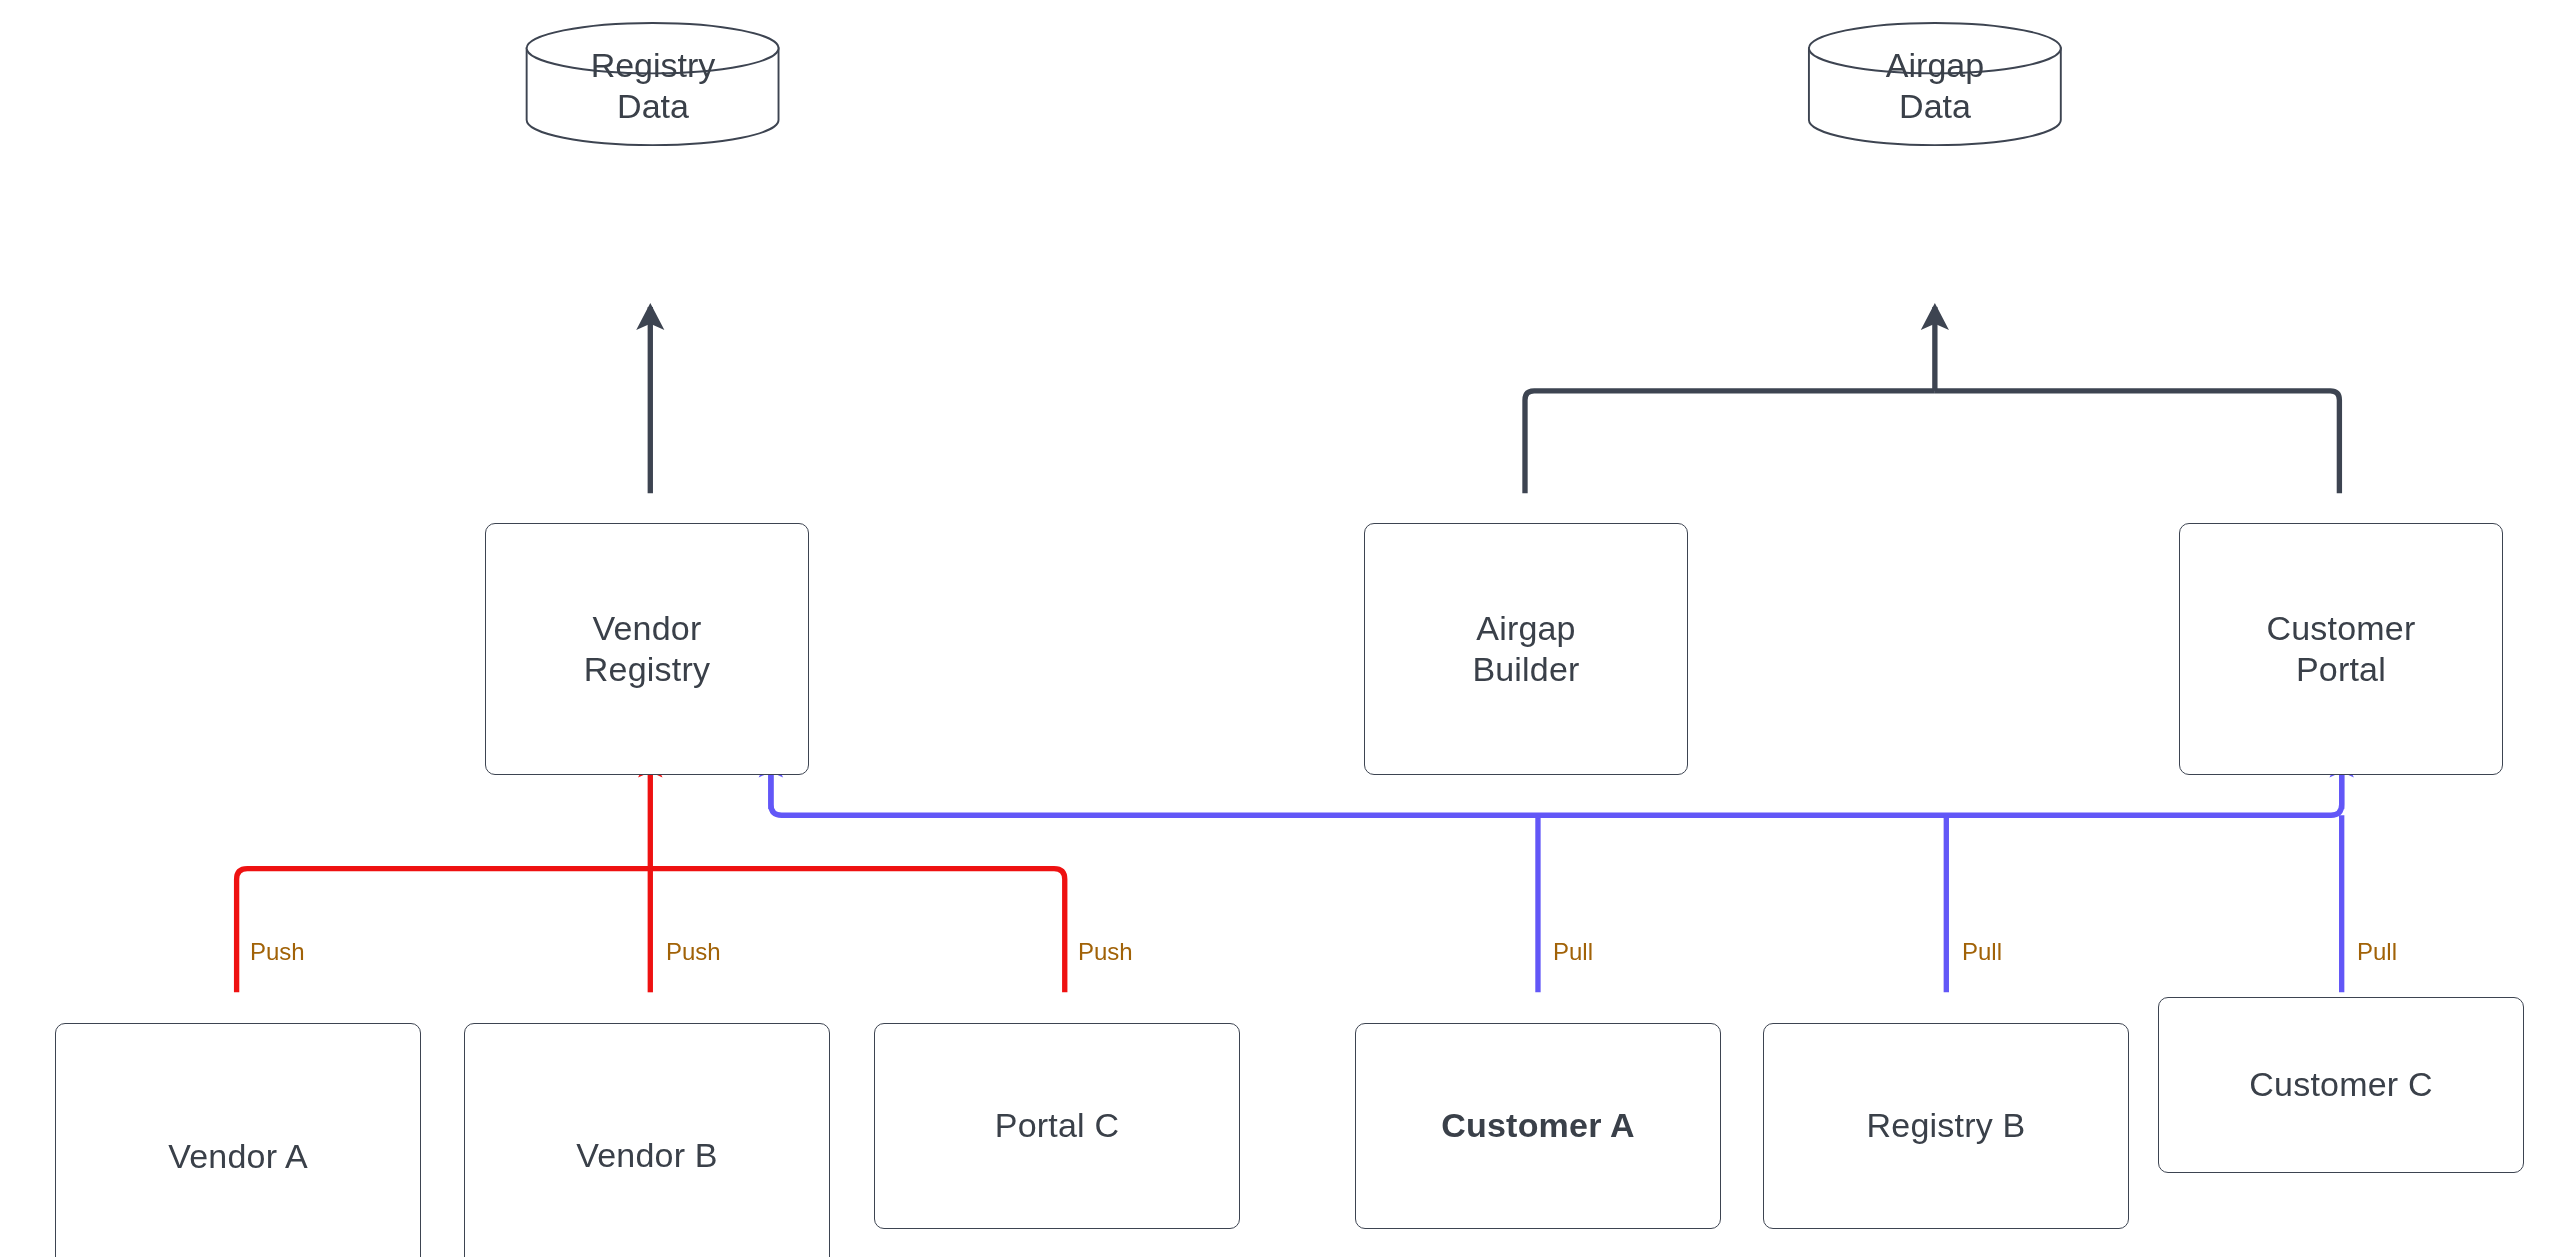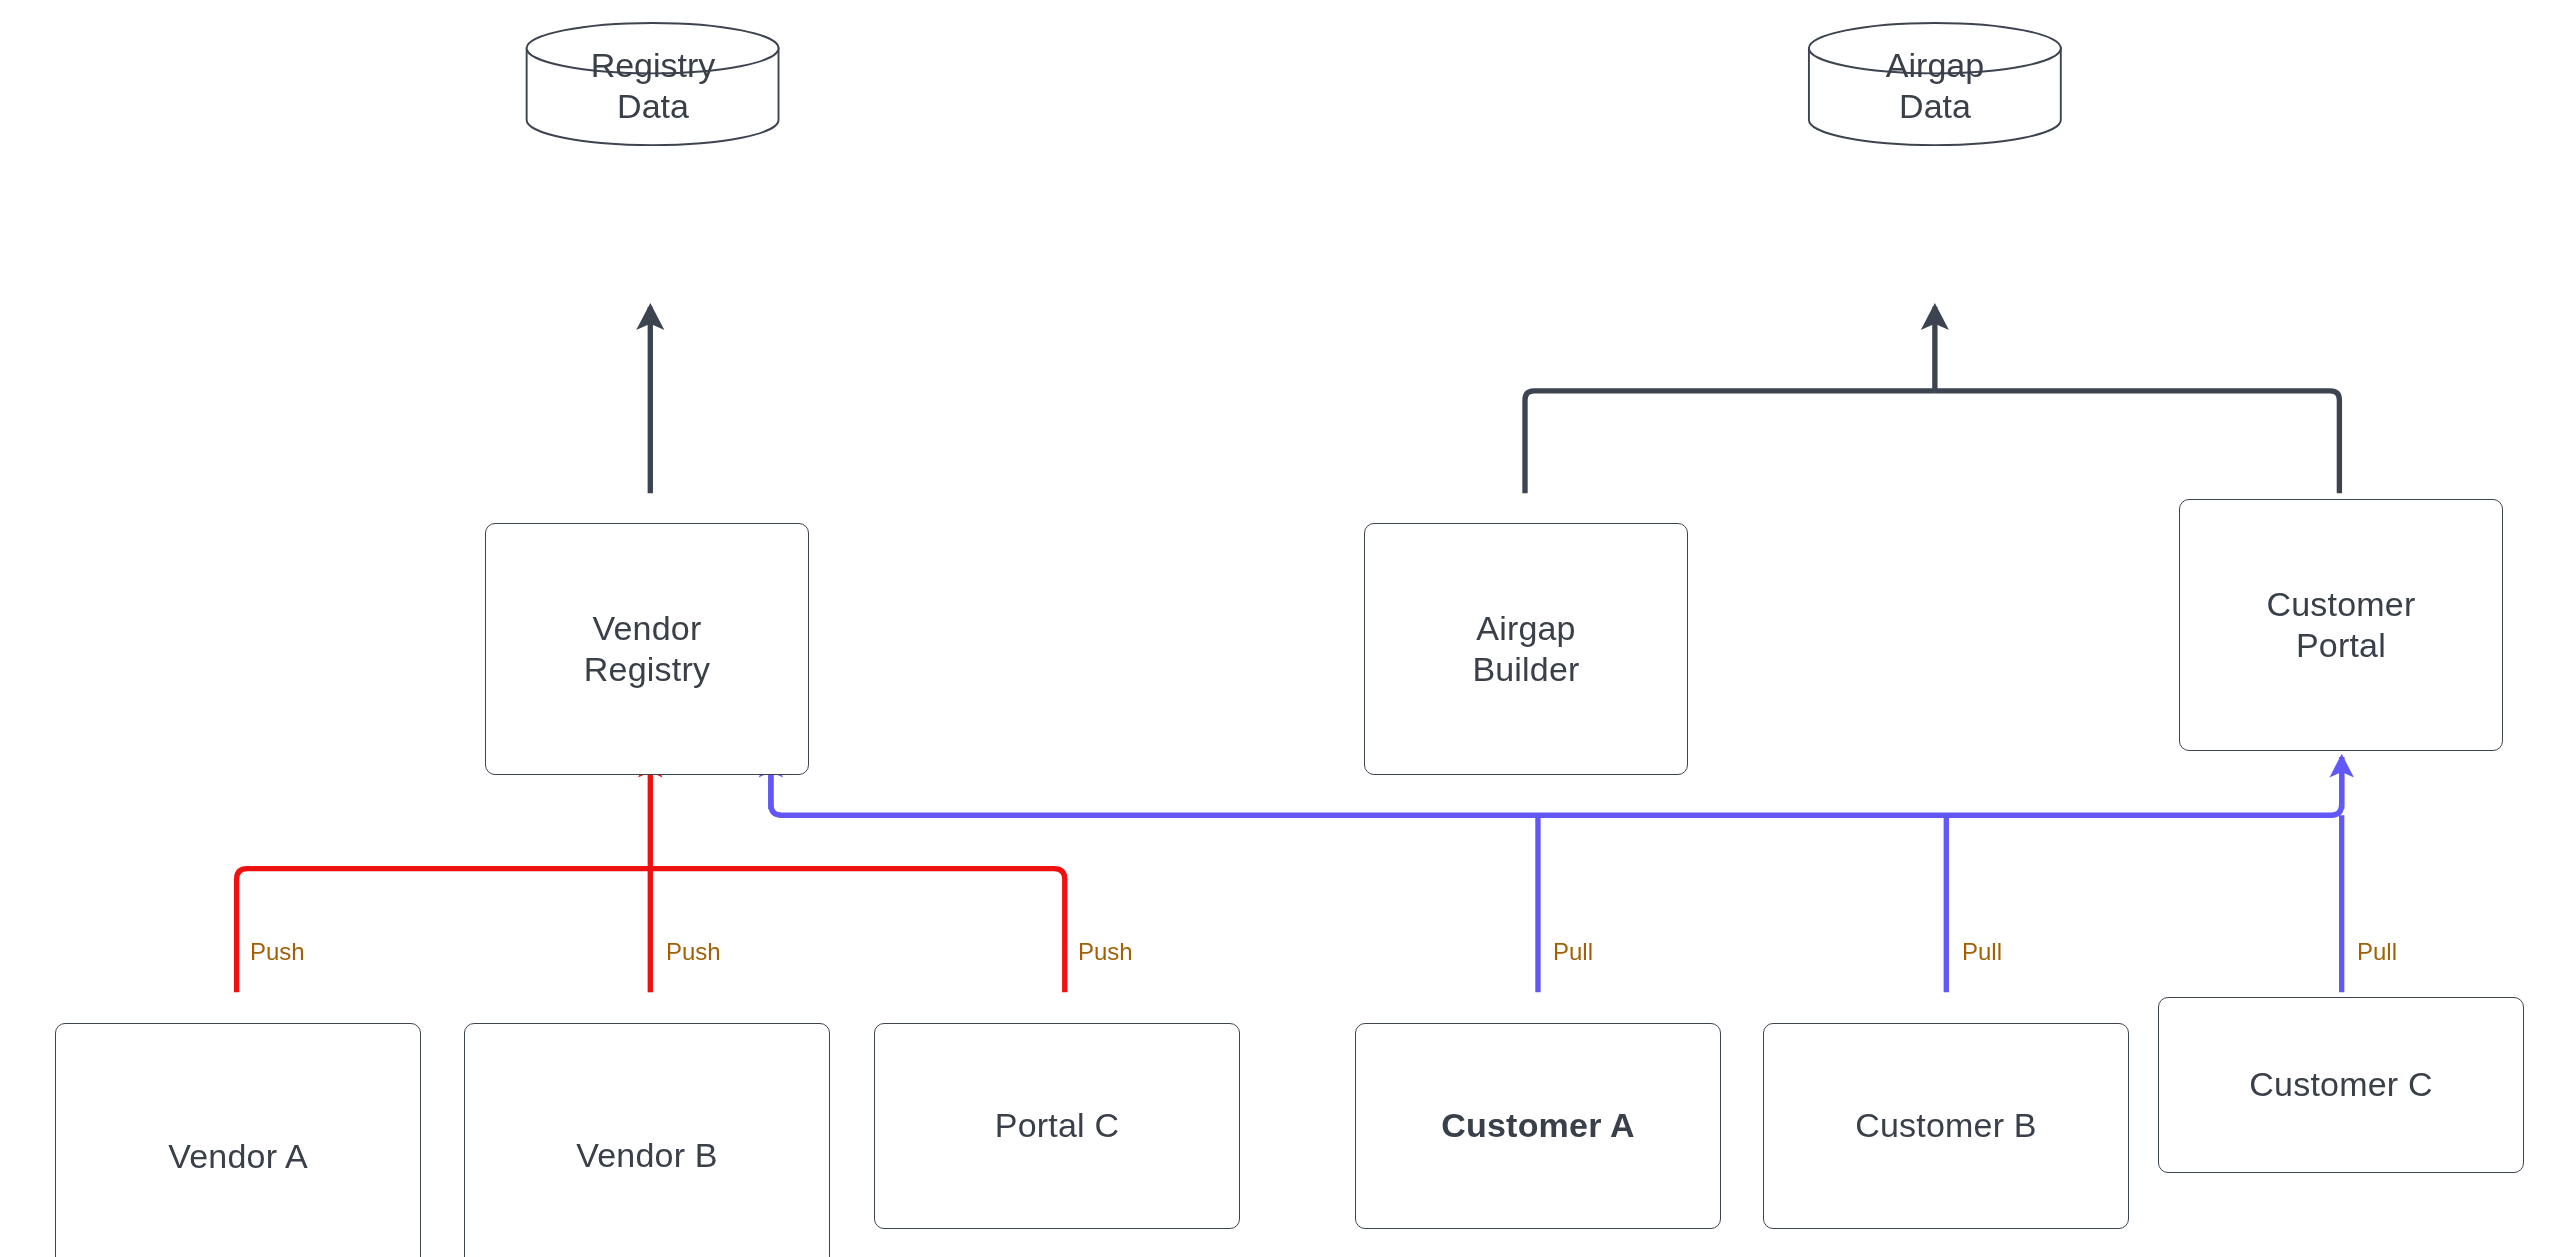--- a/index.html
+++ b/index.html
@@ -118,32 +118,32 @@
 
   <div class="cyl-label" style="left:1809px; top:48px; width:252px; height:76px;">Airgap
 Data</div>
 
   <div class="node box" style="left:485px; top:495px; width:324px; height:252px;">Vendor
 Registry</div>
 
   <div class="node box" style="left:1364px; top:495px; width:324px; height:252px;">Airgap
 Builder</div>
 
-  <div class="node box" style="left:2179px; top:471px; width:324px; height:252px;">Customer
+  <div class="node box" style="left:2179px; top:495px; width:324px; height:252px;">Customer
 Portal</div>
 
   <div class="node box" style="left:55px; top:995px; width:366px; height:268px;">Vendor A</div>
 
   <div class="node box" style="left:464px; top:995px; width:366px; height:266px;">Vendor B</div>
 
   <div class="node box" style="left:874px; top:995px; width:366px; height:206px;">Portal C</div>
 
   <div class="node box" style="left:1355px; top:995px; width:366px; height:206px;font-weight:bold;">Customer A</div>
 
-  <div class="node box" style="left:1763px; top:995px; width:366px; height:206px;">Customer B</div>
+  <div class="node box" style="left:1763px; top:995px; width:366px; height:206px;">Registry B</div>
 
   <div class="node box" style="left:2158px; top:969px; width:366px; height:176px;">Customer C</div>
 
   <div class="edge-label" style="left:250px; top:940px;">Push</div>
 
   <div class="edge-label" style="left:666px; top:940px;">Push</div>
 
   <div class="edge-label" style="left:1078px; top:940px;">Push</div>
 
   <div class="edge-label" style="left:1553px; top:940px;">Pull</div>

